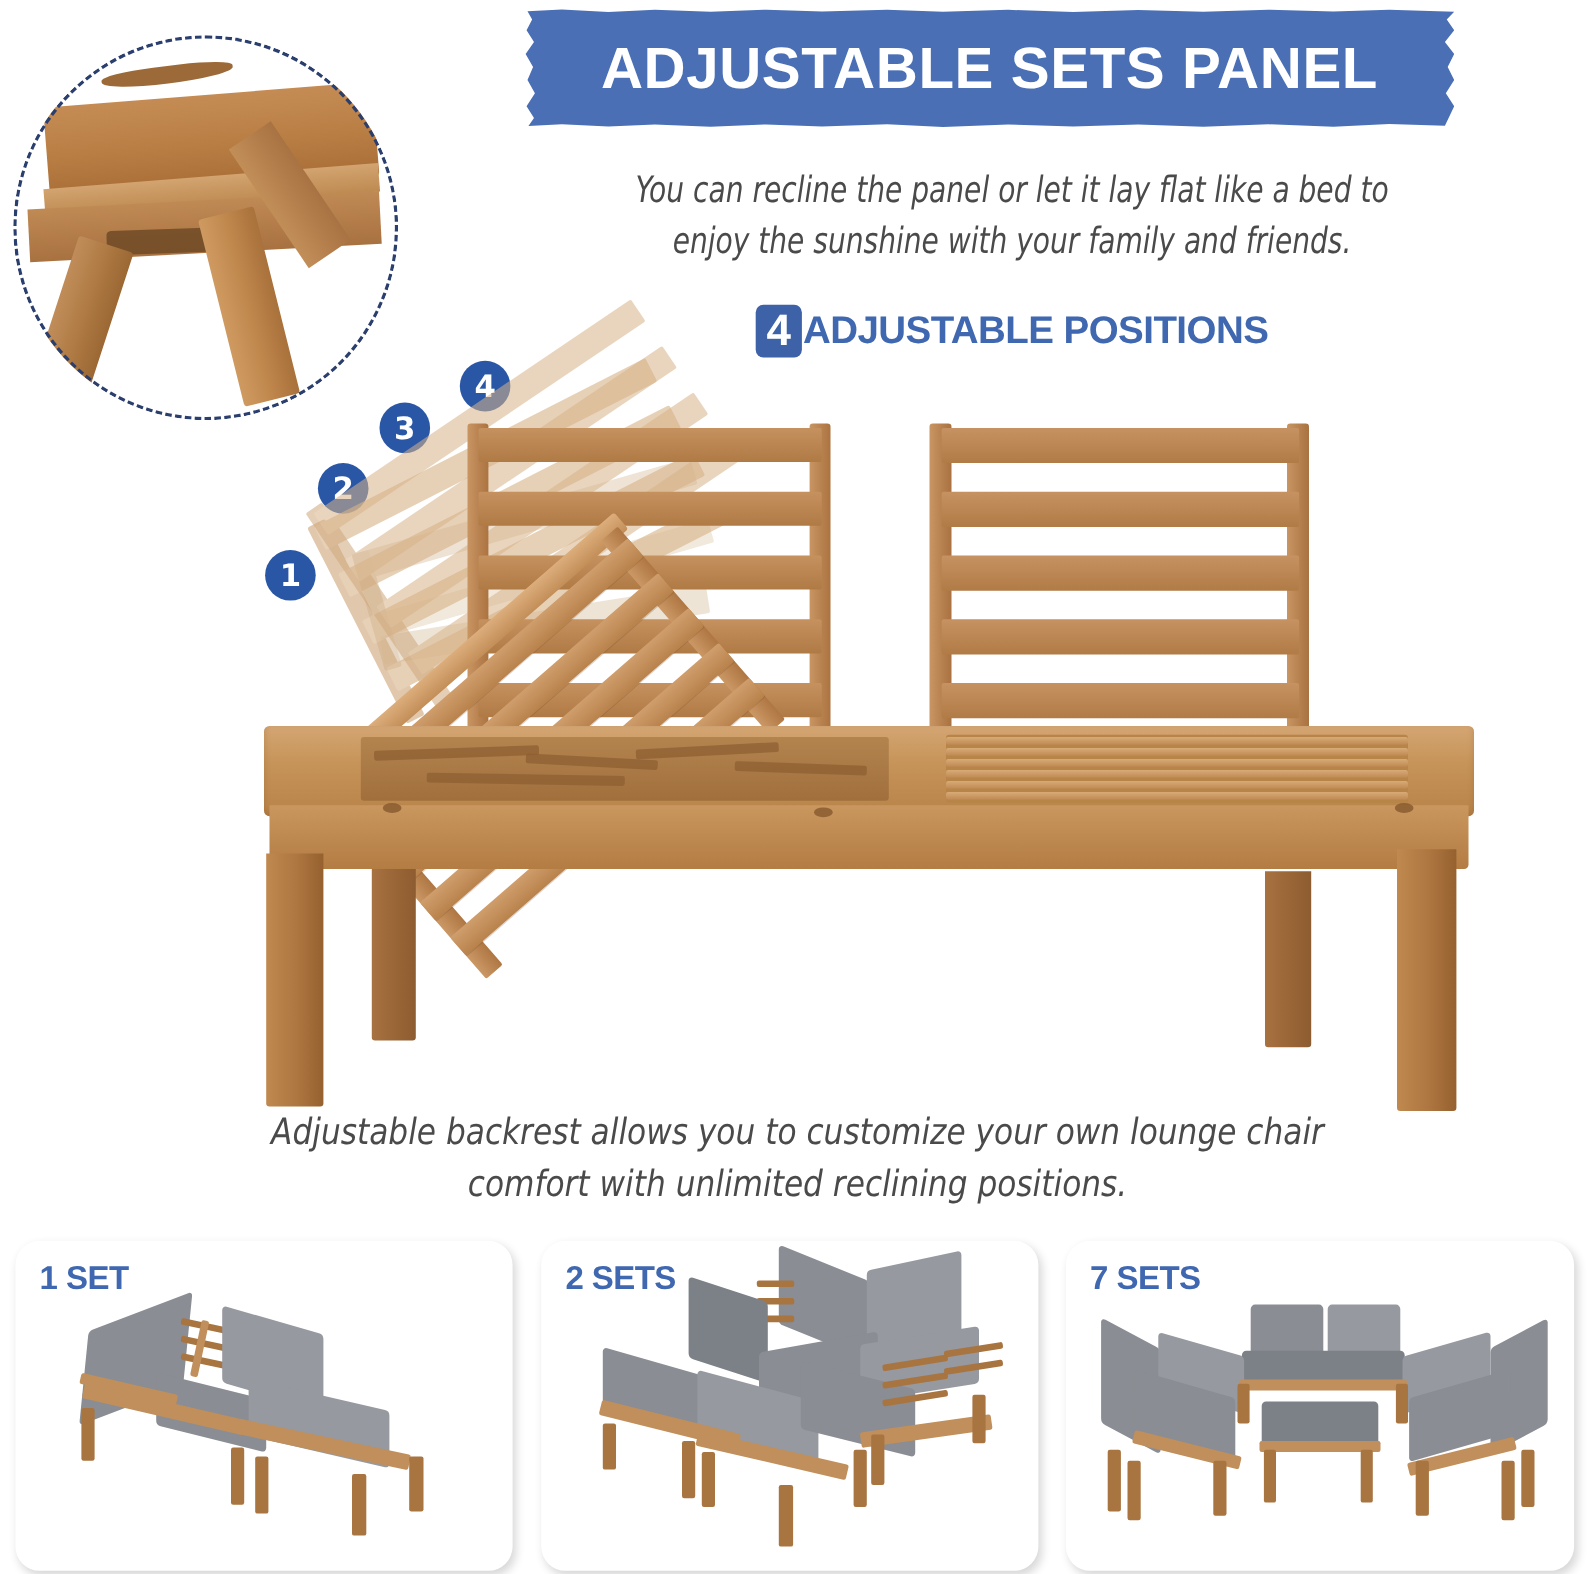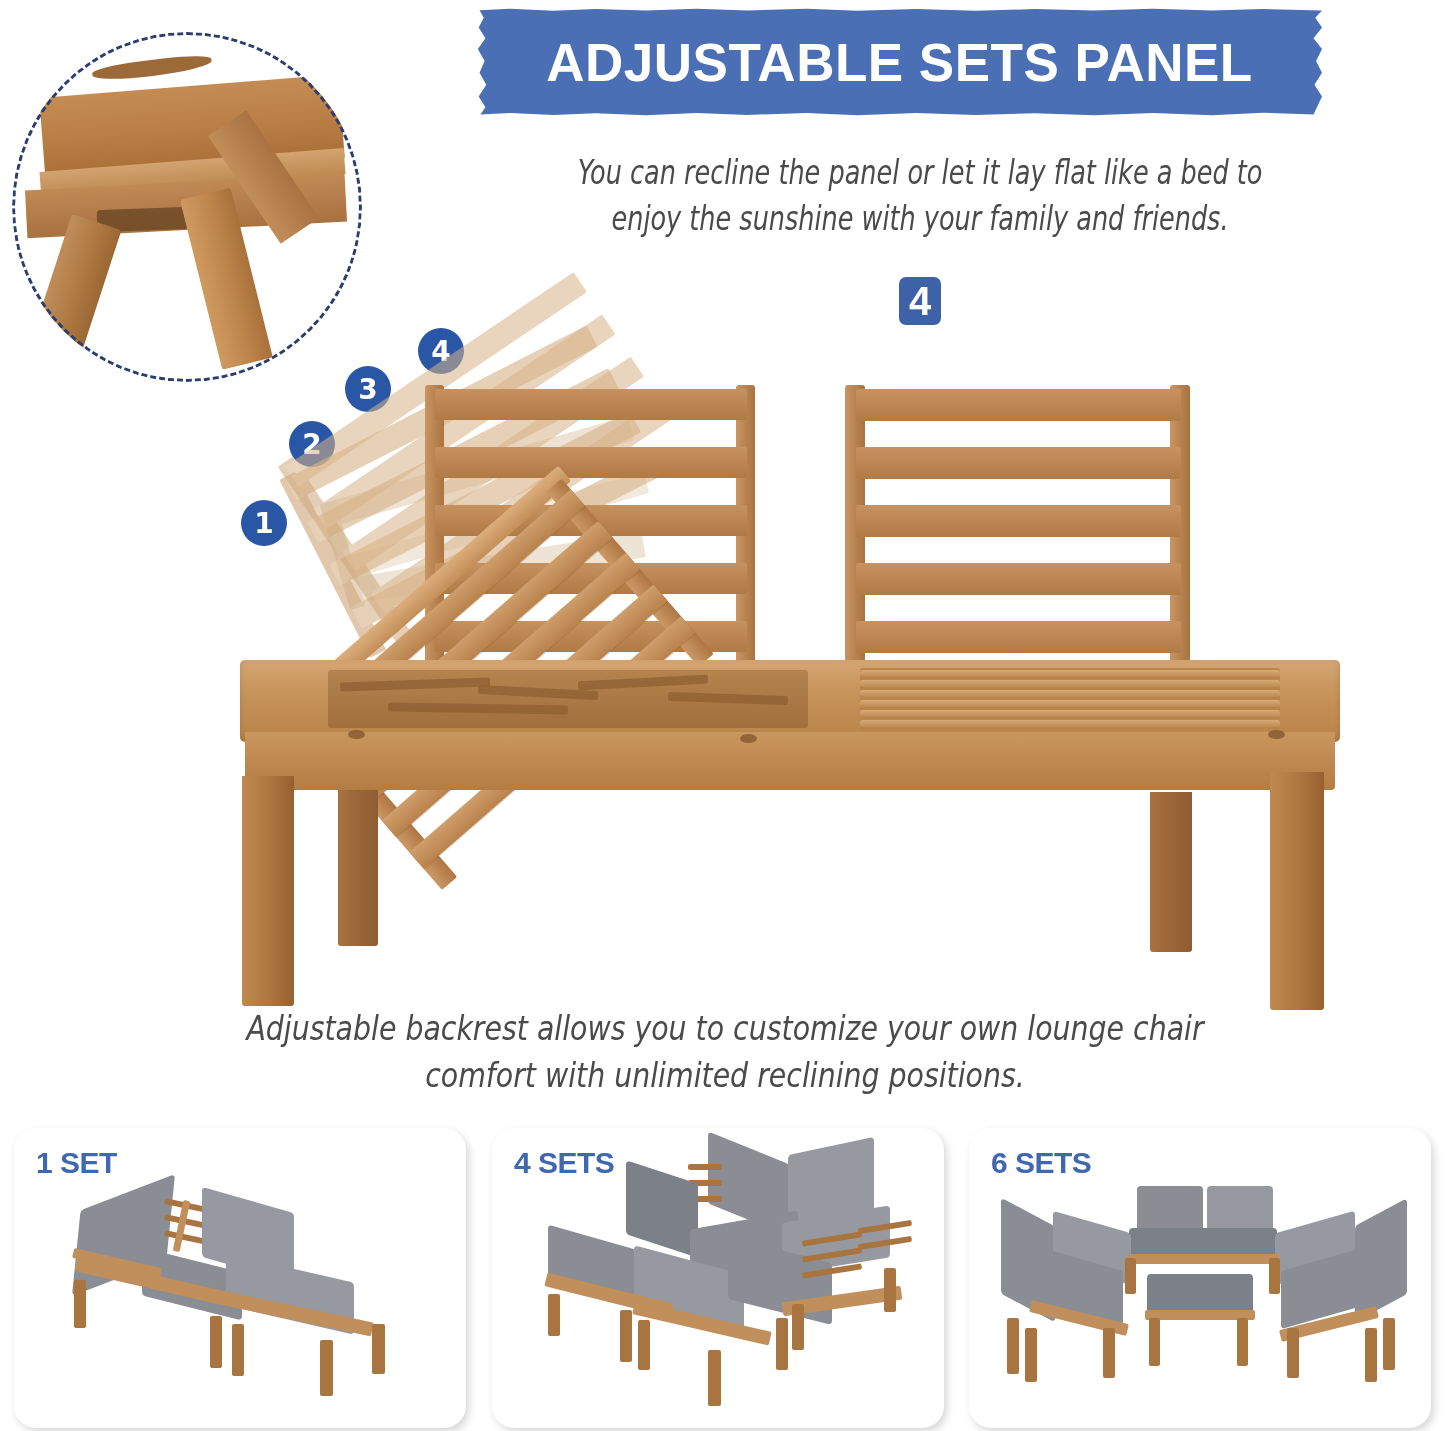--- a/index.html
+++ b/index.html
@@ -424,20 +424,21 @@
   <div class="banner-text">ADJUSTABLE SETS PANEL</div>
 </div>
 
 <div id="subtitle">
   <div>You can recline the panel or let it lay flat like a bed to</div>
   <div>enjoy the sunshine with your family and friends.</div>
 </div>
 
 <div id="positions-headline">
   <div class="num-badge">4</div>
+  <div class="headline-text">ADJUSTABLE POSITIONS</div>
 </div>
 
 <div id="detail-inset">
   <div class="inset-scene">
     <div class="ins-piece ins-shadow-rail"></div>
     <div class="ins-piece ins-top-rail"></div>
     <div class="ins-piece ins-top-edge"></div>
     <div class="ins-piece ins-lower-rail"></div>
     <div class="ins-piece ins-dark-slot"></div>
     <div class="ins-piece ins-brace"></div>
@@ -569,21 +570,21 @@
 
     <div class="mw dk" style="left:60px;  top:152px; width:12px; height:48px;"></div>
     <div class="mw dk" style="left:196px; top:188px; width:12px; height:52px;"></div>
     <div class="mw dk" style="left:218px; top:196px; width:12px; height:52px;"></div>
     <div class="mw dk" style="left:306px; top:212px; width:13px; height:56px;"></div>
     <div class="mw dk" style="left:358px; top:196px; width:13px; height:50px;"></div>
   </div>
 </div>
 
 <div class="set-card" id="card-2">
-  <div class="set-label">4 SETS</div>
+  <div class="set-label">2 SETS</div>
   <div class="set-scene">
 
     <div class="mc" style="left:216px; top:20px; width:82px; height:72px; transform:skewY(22deg);"></div>
     <div class="mc light" style="left:296px; top:18px; width:86px; height:80px; transform:skewY(-12deg);"></div>
 
     <div class="mw dk" style="left:196px; top:36px; width:34px; height:6px;"></div>
     <div class="mw dk" style="left:196px; top:52px; width:34px; height:6px;"></div>
     <div class="mw dk" style="left:196px; top:68px; width:34px; height:6px;"></div>
 
     <div class="mc dark" style="left:134px; top:44px; width:72px; height:74px; transform:skewY(18deg);"></div>
@@ -608,21 +609,21 @@
     <div class="mw dk" style="left:128px; top:182px; width:12px; height:52px;"></div>
     <div class="mw dk" style="left:146px; top:192px; width:12px; height:50px;"></div>
     <div class="mw dk" style="left:216px; top:222px; width:13px; height:56px;"></div>
     <div class="mw dk" style="left:284px; top:190px; width:12px; height:52px;"></div>
     <div class="mw dk" style="left:300px; top:176px; width:12px; height:46px;"></div>
     <div class="mw dk" style="left:392px; top:140px; width:12px; height:44px;"></div>
   </div>
 </div>
 
 <div class="set-card" id="card-3">
-  <div class="set-label">6 SETS</div>
+  <div class="set-label">7 SETS</div>
   <div class="set-scene">
 
     <div class="mc" style="left:168px; top:58px; width:66px; height:46px;"></div>
     <div class="mc light" style="left:238px; top:58px; width:66px; height:46px;"></div>
 
     <div class="mc dark" style="left:160px; top:100px; width:148px; height:30px;"></div>
 
     <div class="mc" style="left:32px; top:84px; width:54px; height:96px; transform:skewY(28deg);"></div>
 
     <div class="mc light" style="left:84px;  top:94px; width:78px; height:52px; transform:skewY(16deg);"></div>

